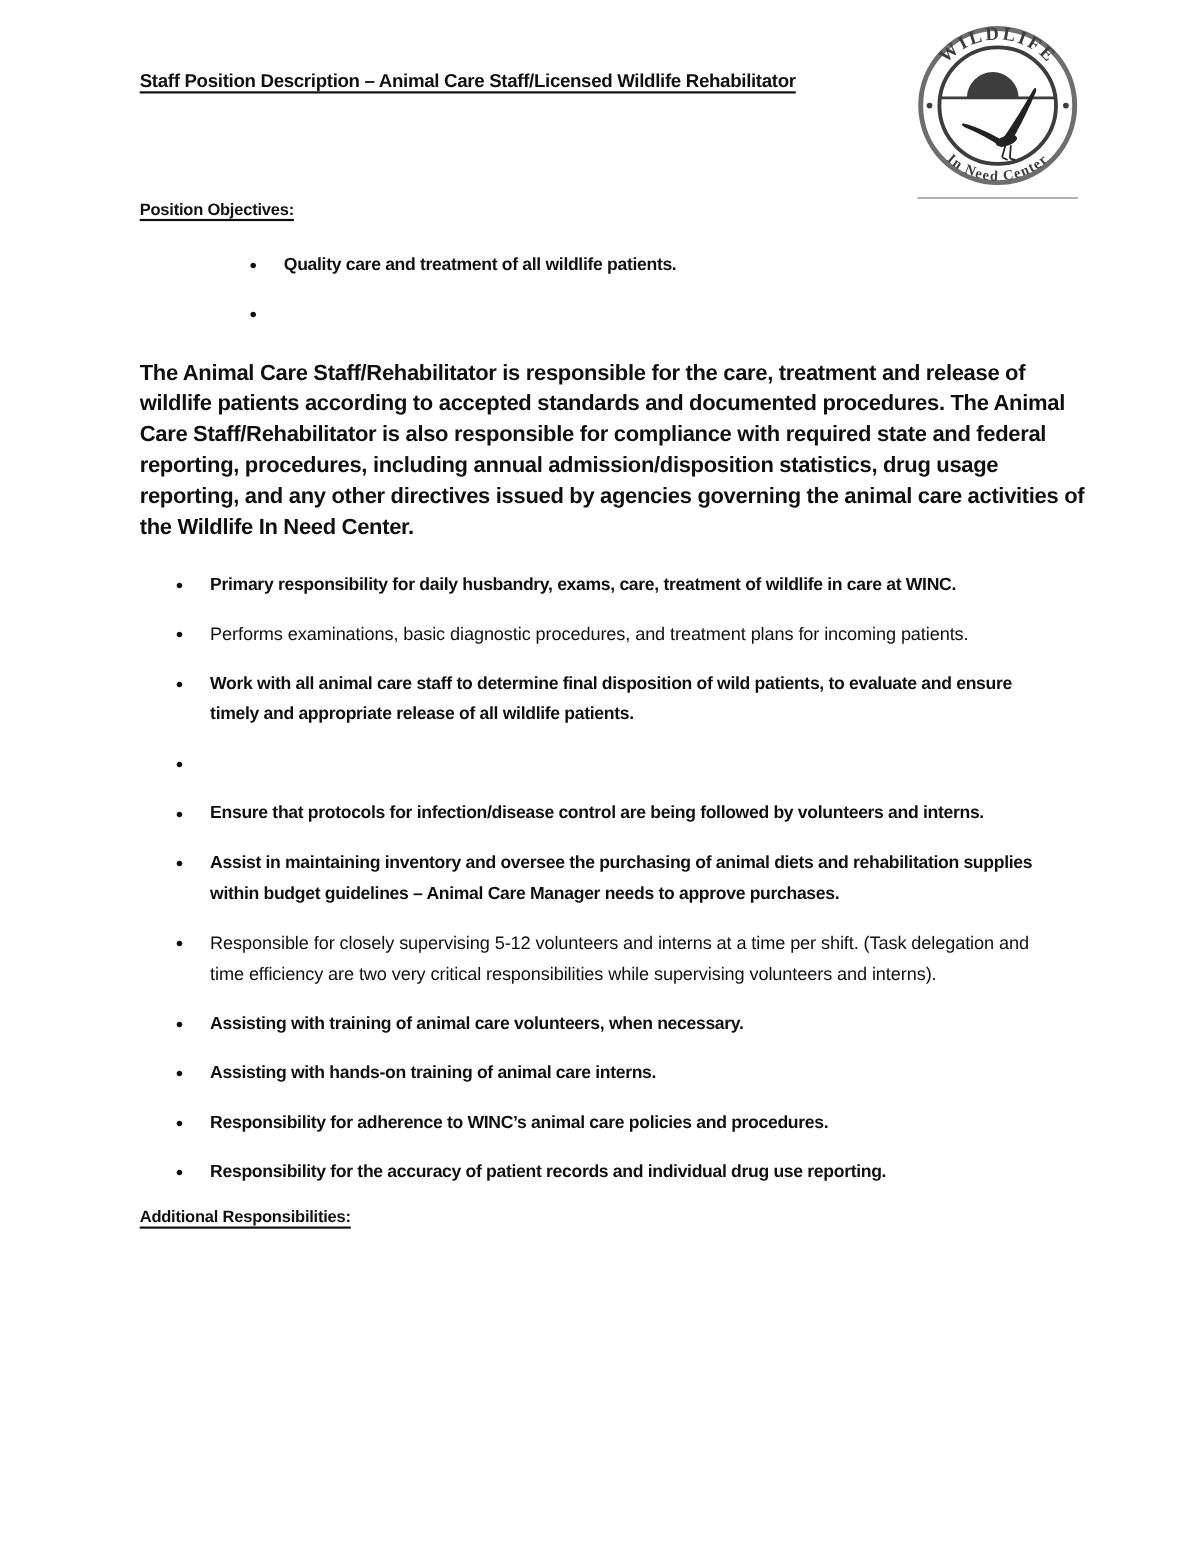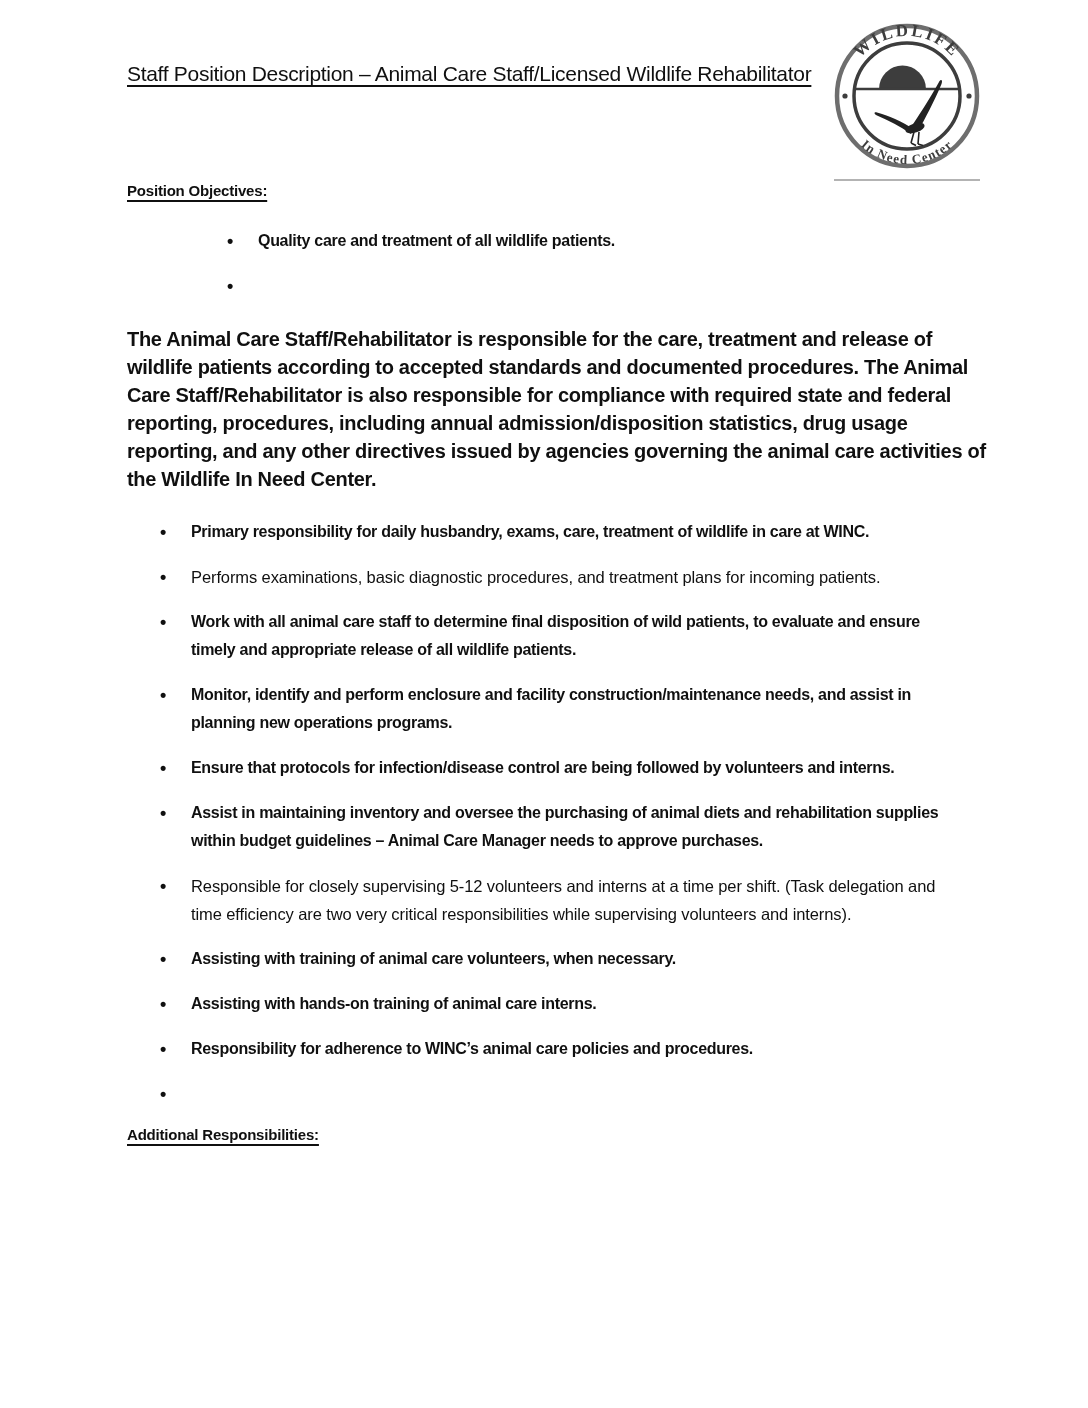--- a/index.html
+++ b/index.html
@@ -8,22 +8,22 @@
     position: relative;
     width: 1088px;
     height: 1408px;
     background: #ffffff;
     color: #101010;
     font-family: "Liberation Sans", sans-serif;
     overflow: hidden;
   }
   .content { padding: 62px 87px 0 127px; }
   h1.title {
-    font-size: 21px;
-    font-weight: 400;
+    font-size: 17px;
+    font-weight: 700;
     letter-spacing: -0.3px;
     white-space: nowrap;
     line-height: 23px;
     text-decoration: underline;
     text-decoration-thickness: 2px;
     text-underline-offset: 4px;
   }
   h2.sec {
     font-size: 15px;
     font-weight: 700;
@@ -146,21 +146,20 @@
       <li class="row light">
         <span class="bullet">•</span>
         <span class="btext">Performs examinations, basic diagnostic procedures, and treatment plans for incoming patients.</span>
       </li>
       <li class="row">
         <span class="bullet">•</span>
         <span class="btext">Work with all animal care staff to determine final disposition of wild patients, to evaluate and ensure timely and appropriate release of all wildlife patients.</span>
       </li>
       <li class="row">
         <span class="bullet">•</span>
-        <span class="btext">Monitor, identify and perform enclosure and facility construction/maintenance needs, and assist in planning new operations programs.</span>
       </li>
       <li class="row">
         <span class="bullet">•</span>
         <span class="btext">Ensure that protocols for infection/disease control are being followed by volunteers and interns.</span>
       </li>
       <li class="row">
         <span class="bullet">•</span>
         <span class="btext">Assist in maintaining inventory and oversee the purchasing of animal diets and rehabilitation supplies within budget guidelines – Animal Care Manager needs to approve purchases.</span>
       </li>
       <li class="row light">
@@ -174,19 +173,20 @@
       <li class="row">
         <span class="bullet">•</span>
         <span class="btext">Assisting with hands-on training of animal care interns.</span>
       </li>
       <li class="row">
         <span class="bullet">•</span>
         <span class="btext">Responsibility for adherence to WINC’s animal care policies and procedures.</span>
       </li>
       <li class="row">
         <span class="bullet">•</span>
+        <span class="btext">Responsibility for the accuracy of patient records and individual drug use reporting.</span>
       </li>
     </ul>
 
     <h2 class="sec" id="h-additional">Additional Responsibilities:</h2>
 
   </div>
 </div>
 
 </body></html>

